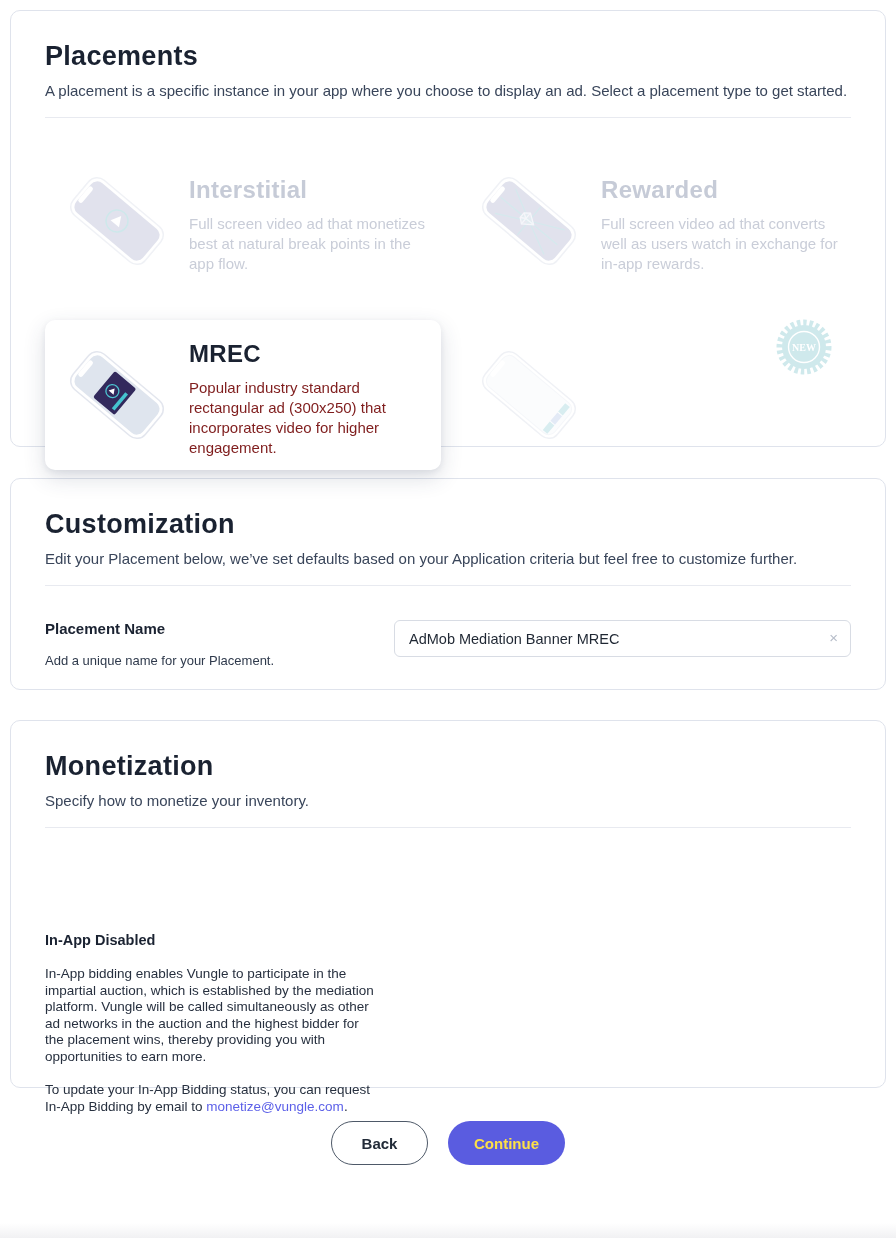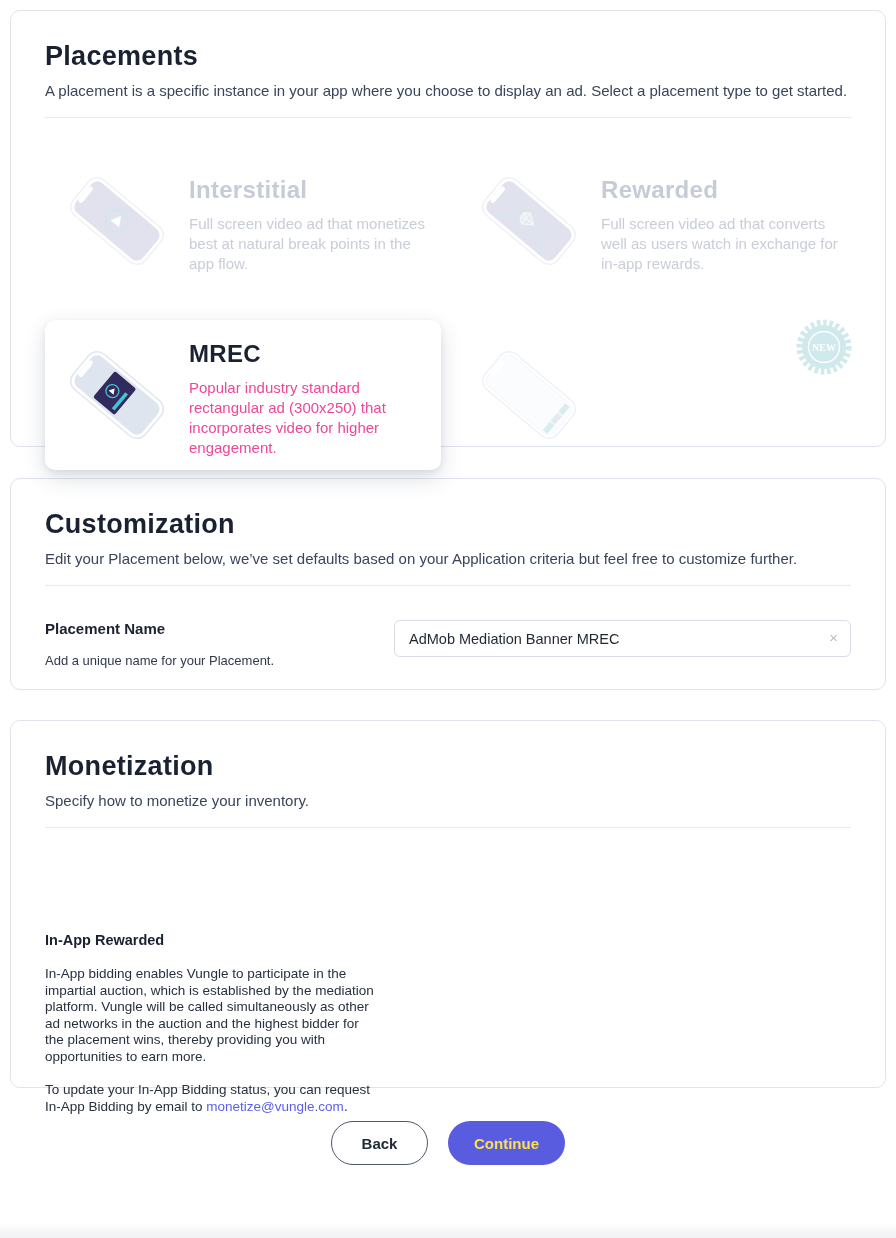--- a/index.html
+++ b/index.html
@@ -32,22 +32,22 @@
   .ptype .picon { width:120px; height:102px; flex:none; margin-right:12px; }
   .ptype .ptext { padding-top:8px; }
   .ptype h3 { margin:0 0 10px; font-size:24px; font-weight:bold; color:#c6cbd7; letter-spacing:.3px; }
   .ptype p { margin:0; font-size:15px; line-height:20px; color:#c9cdd8; max-width:252px; }
   .ptype.dimmed .picon { opacity:.55; }
   .ptype.selected {
     background:#fff;
     box-shadow:0 8px 22px rgba(43,55,84,.16), 0 2px 6px rgba(43,55,84,.08);
   }
   .ptype.selected h3 { color:#1a2231; }
-  .ptype.selected p { color:#ec4899; }
-  .new-badge { position:absolute; top:-2px; right:0; width:58px; height:58px; }
+  .ptype.selected p { color:#7f1d1d; }
+  .new-badge { position:absolute; top:-2px; right:20px; width:58px; height:58px; }
 
   
   .field-row { display:flex; margin-top:34px; }
   .field-left { width:349px; flex:none; }
   .field-label { margin:0 0 16px; font-size:15px; font-weight:bold; color:#1a2231; }
   .field-helper { margin:0; font-size:13px; color:#2f3a4c; }
   .input-wrap { flex:1; position:relative; }
   .text-input {
     width:100%; height:37px; border:1px solid #d8dce4; border-radius:6px;
     padding:0 36px 0 14px; font-size:14.5px; color:#1f2733; outline:none;
@@ -217,21 +217,21 @@
     </div>
   </section>
 
   <section class="card card-monetization">
     <h2 class="section-title">Monetization</h2>
     <p class="section-desc">Specify how to monetize your inventory.</p>
     <hr class="divider">
 
     <div class="iab-row">
       <div class="iab-left">
-        <p class="iab-label">In-App Rewarded</p>
+        <p class="iab-label">In-App Disabled</p>
         <p class="iab-para">In-App bidding enables Vungle to participate in the impartial auction, which is established by the mediation platform. Vungle will be called simultaneously as other ad networks in the auction and the highest bidder for the placement wins, thereby providing you with opportunities to earn more.</p>
         <p class="iab-para"><span>To update your In-App Bidding status, you can request In-App Bidding by email to </span><a class="email-link" href="#">monetize@vungle.com</a><span>.</span></p>
       </div>
     </div>
   </section>
 
   <div class="footer-actions">
     <button class="btn btn-back">Back</button>
     <button class="btn btn-continue">Continue</button>
   </div>

